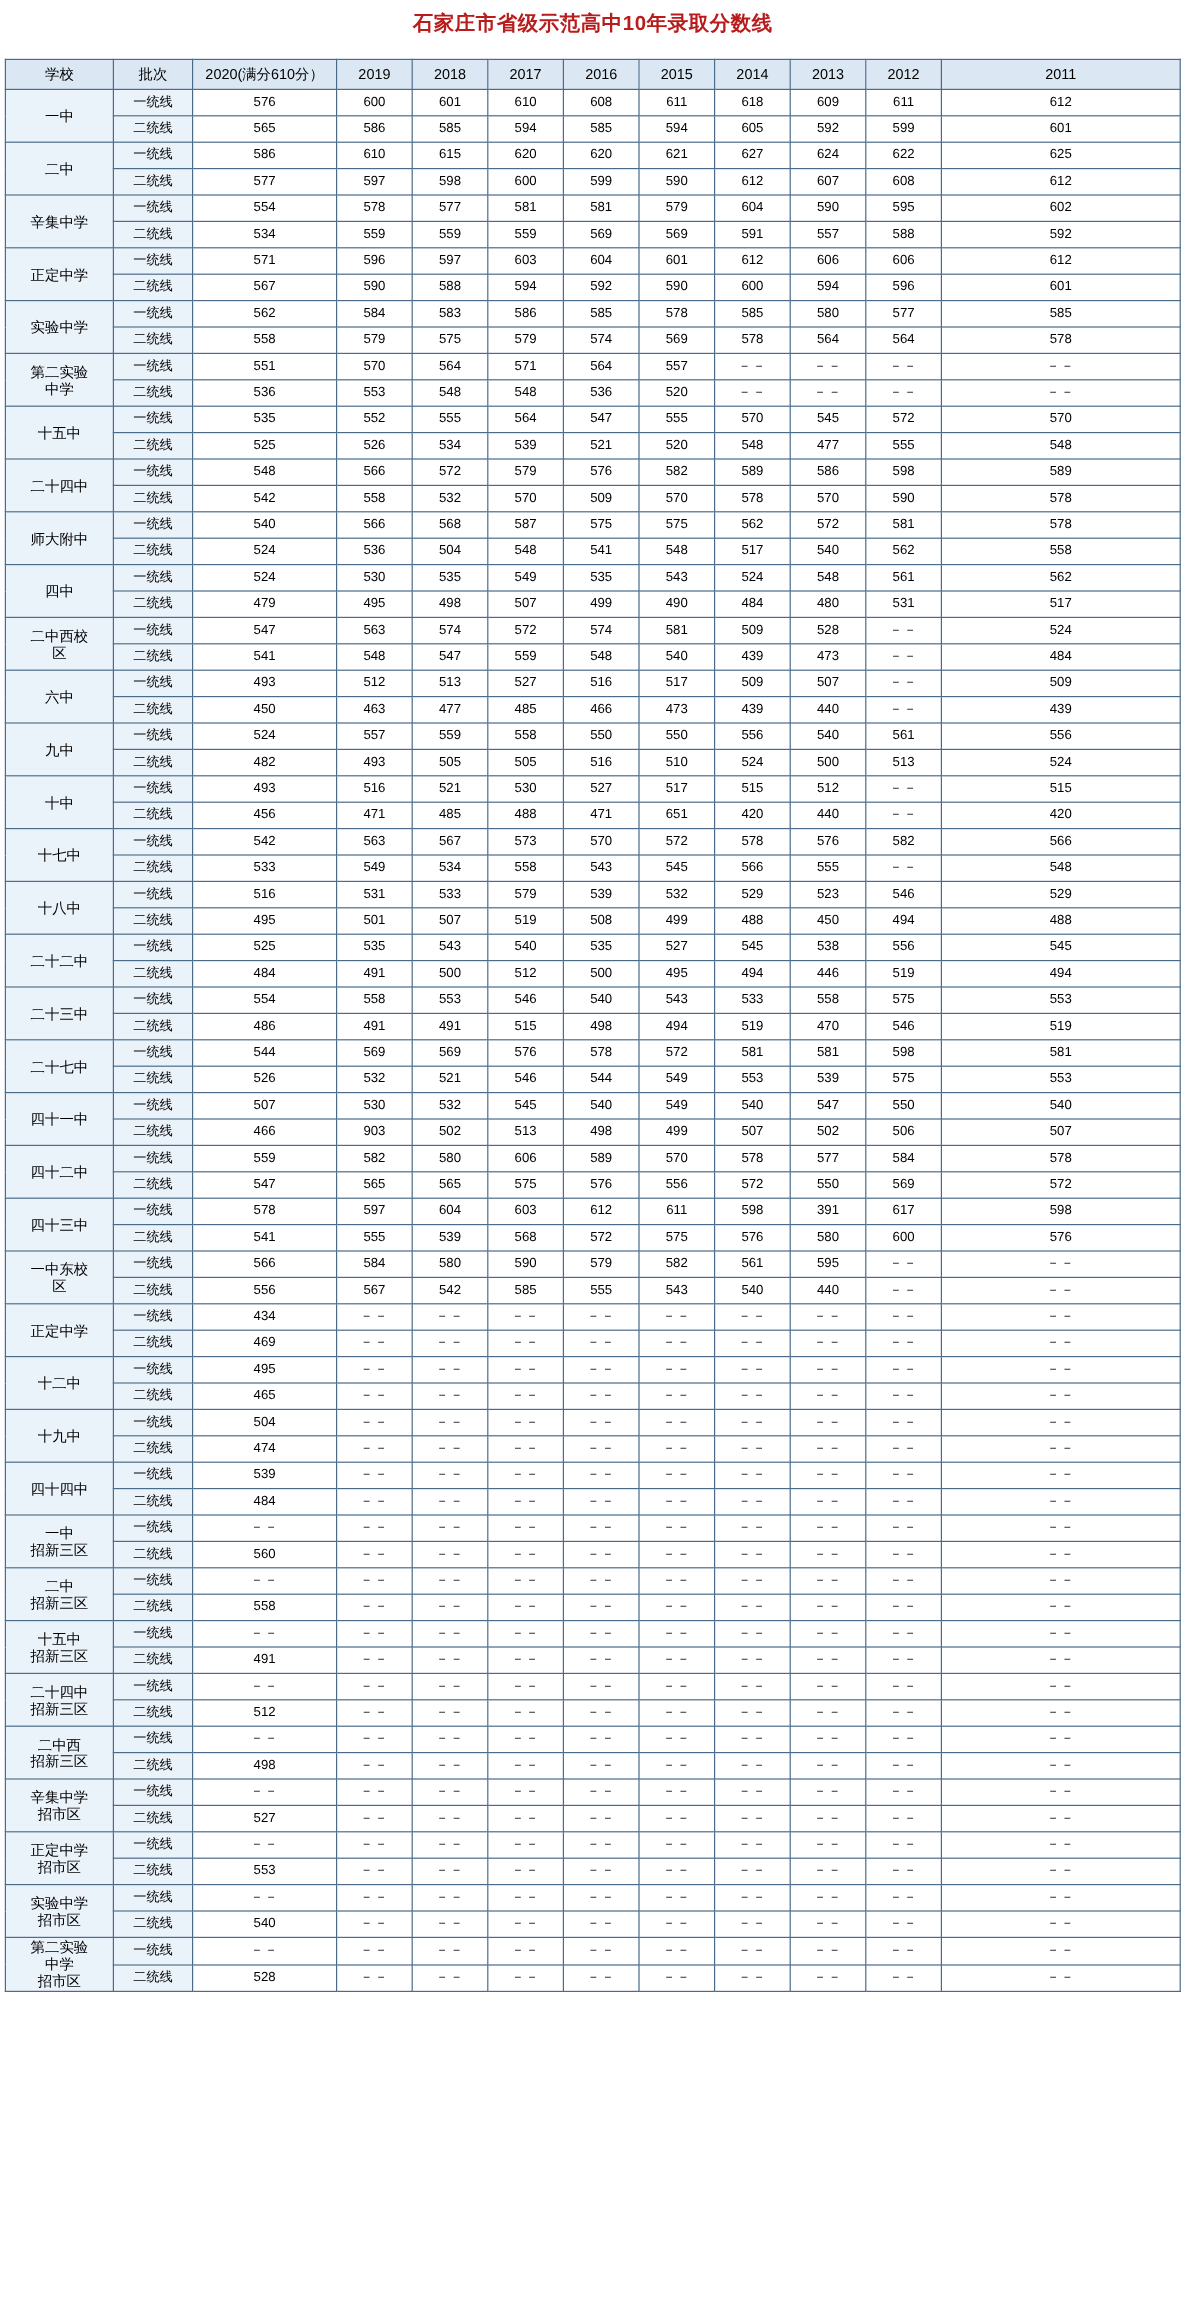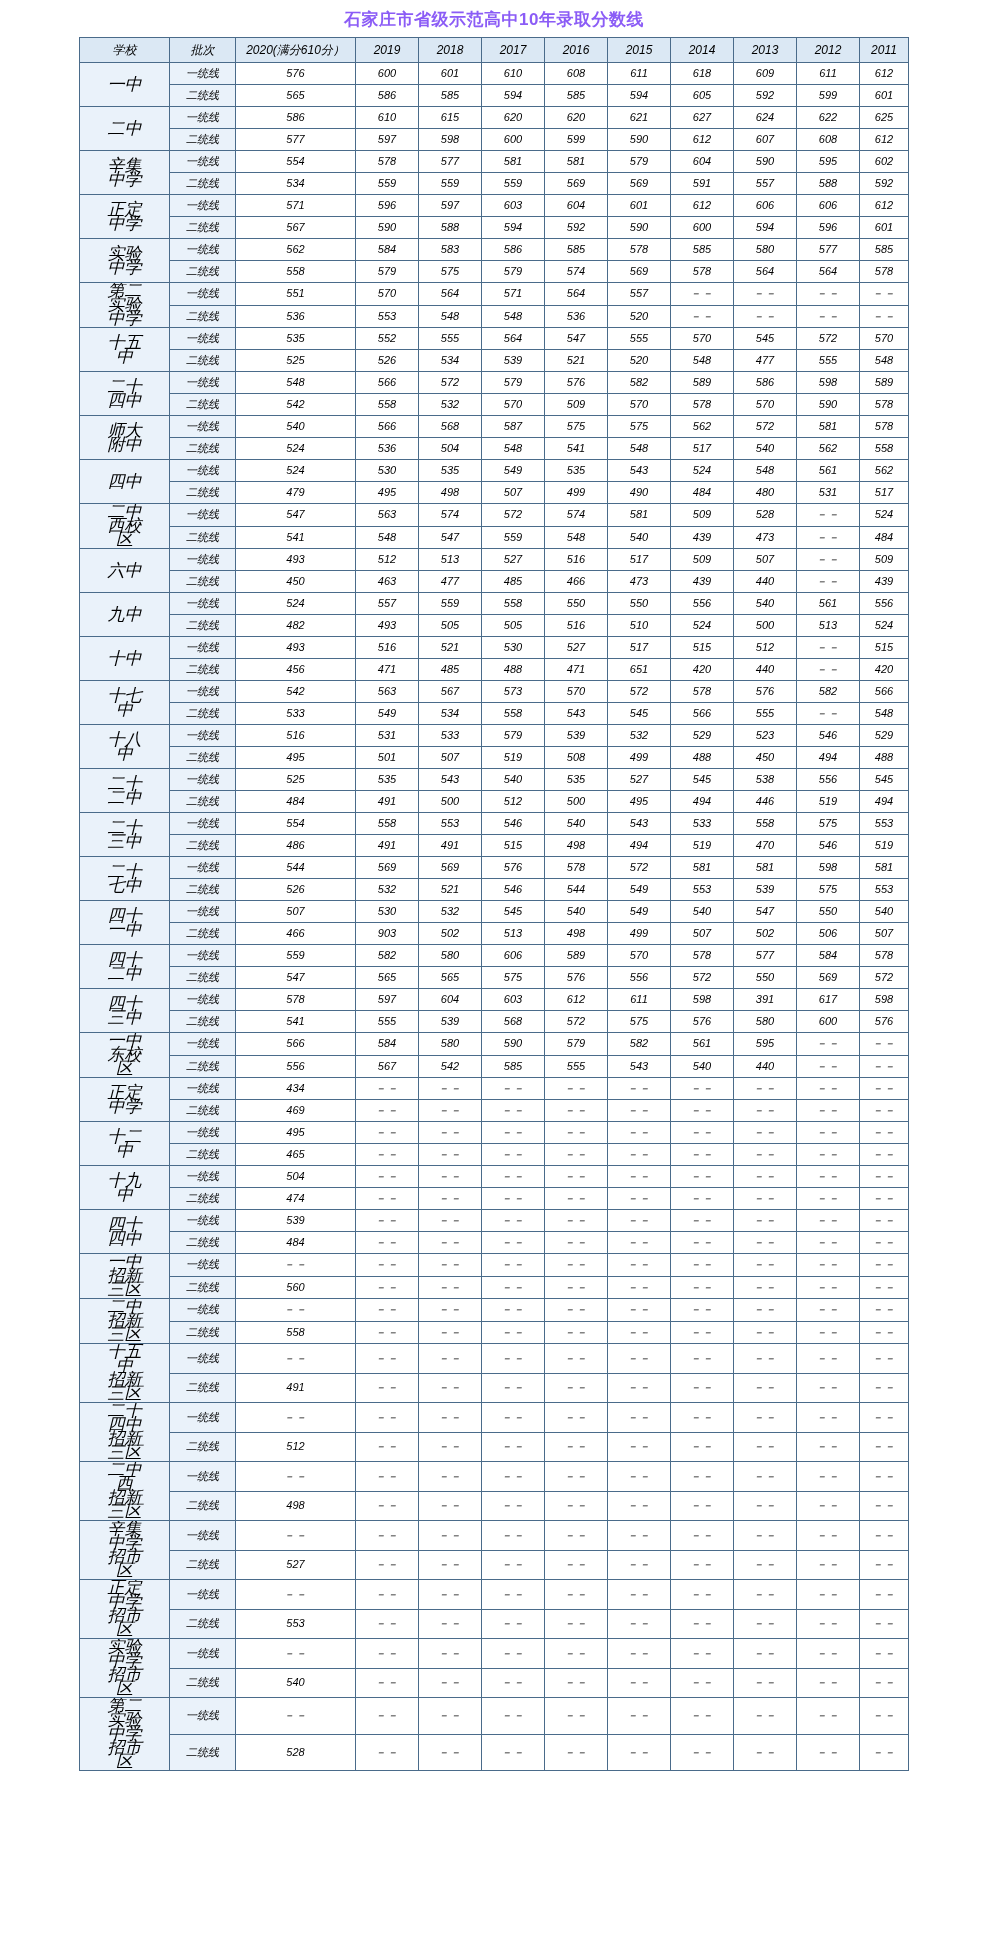--- a/index.html
+++ b/index.html
@@ -14,30 +14,29 @@
   }
   #sheet {
     width: 988px;
     box-sizing: border-box;
     padding: 2px 4px 8px 4px;
   }
   .title {
     text-align: center;
     font-size: 17px;
     font-weight: bold;
-    color: #8b5cf6;
+    color: #b91c1c;
     padding: 6px 0 6px 0;
     letter-spacing: 0.5px;
   }
   table {
     border-collapse: collapse;
-    width: 830px;
+    width: 980px;
     table-layout: fixed;
-    margin: 0 auto;
-    font-style: italic;
+    margin: 12px auto;
   }
   col.c-school { width: 90px; }
   col.c-batch  { width: 66px; }
   col.c-y2020  { width: 120px; }
   col.c-year   { width: 63px; }
 
   th, td {
     border: 1px solid #4a6b8a;
     font-size: 11px;
     text-align: center;
@@ -53,21 +52,21 @@
     font-weight: normal;
     font-size: 12px;
     height: 24px;
     line-height: 24px;
   }
   thead th.school-h, thead th.batch-h {
     font-weight: normal;
   }
   td.school {
     background: #eaf2fa;
-    font-size: 17px;
+    font-size: 12px;
     line-height: 14px;
     white-space: normal;
     padding: 1px 20px;
   }
   td.batch {
     background: #eaf2fa;
     font-size: 11px;
   }
   td.val {
     background: #ffffff;

